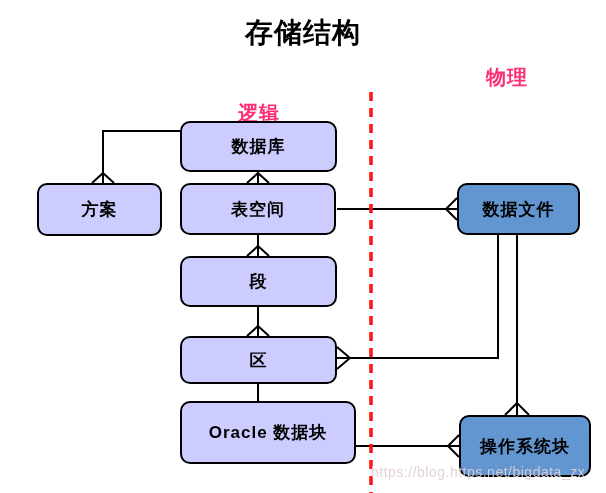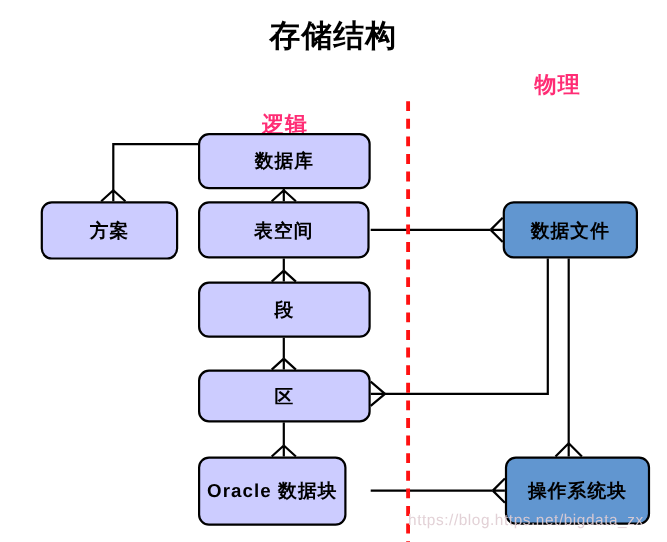--- a/index.html
+++ b/index.html
@@ -57,21 +57,21 @@
     letter-spacing: 1px;
   }
   .node.logical  { background: #CCCCFF; }
   .node.physical { background: #6196D0; }
 
   .node-database    { left: 180px; top: 105px; width: 157px; height: 51px; margin-top: 16px; }
   .node-schema      { left: 37px;  top: 183px; width: 125px; height: 53px; }
   .node-tablespace  { left: 180px; top: 183px; width: 156px; height: 52px; }
   .node-segment     { left: 180px; top: 256px; width: 157px; height: 51px; }
   .node-extent      { left: 180px; top: 336px; width: 157px; height: 48px; }
-  .node-oracleblock { left: 180px; top: 415px; width: 135px; height: 63px; }
+  .node-oracleblock { left: 180px; top: 401px; width: 176px; height: 63px; }
   .node-datafile    { left: 457px; top: 183px; width: 123px; height: 52px; justify-content: center; }
   .node-osblock     { left: 459px; top: 415px; width: 132px; height: 62px; }
 
   .watermark {
     position: absolute;
     left: 371px;
     top: 464px;
     font-size: 14px;
     color: rgba(223, 205, 211, 0.92);
     letter-spacing: 0.5px;

